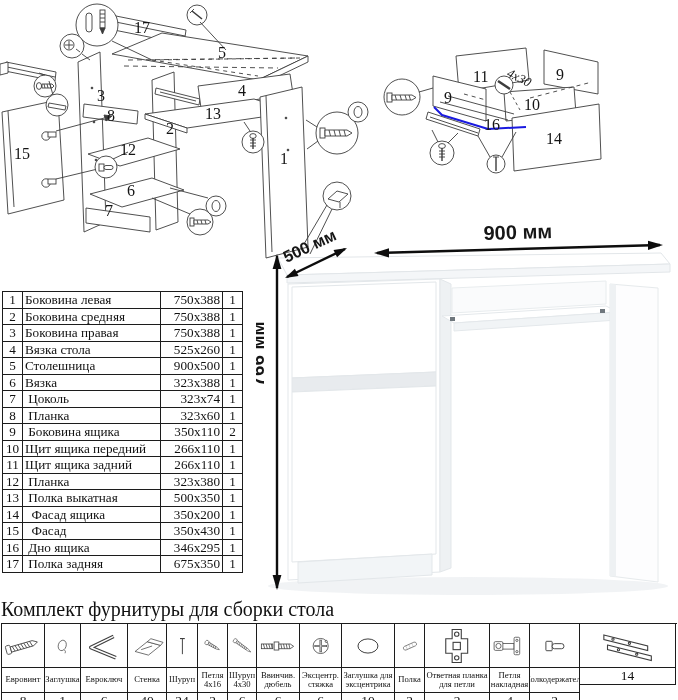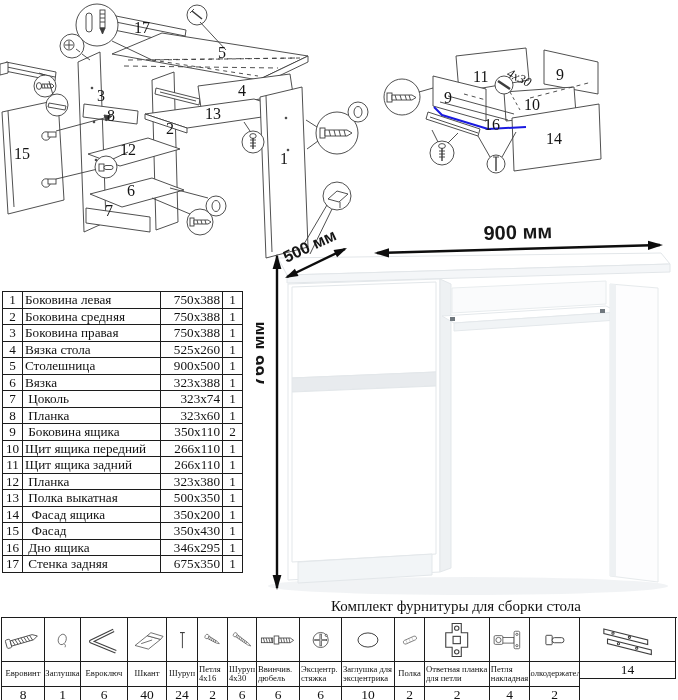--- a/index.html
+++ b/index.html
@@ -18,28 +18,28 @@
             line-height:15px;white-space:pre;}
   td.c-num{width:15px;text-align:center;}
   td.c-name{width:133px;text-align:left;}
   td.c-size{width:57px;text-align:right;}
   td.c-qty{width:15px;text-align:center;}
   
   #desk{left:256px;top:224px;width:422px;height:376px;}
   .dimtxt{font-family:"Liberation Sans",sans-serif;font-weight:700;fill:#161616;}
   
   #hw{left:1px;top:598px;width:676px;}
-  .hw-title{font-size:15px;width:580px;text-align:right;margin:0 0 2px 0;}
+  .hw-title{font-size:20px;width:580px;text-align:left;margin:0 0 2px 0;}
   .hw-grid{display:grid;border-top:1px solid #1c1c1c;border-left:1px solid #1c1c1c;
     grid-template-columns:43px 36px 47px 39px 31px 30px 29px 43px 42px 53px 30px 65px 40px 50px 96px;}
   .hw-cell{box-sizing:border-box;border-right:1px solid #1c1c1c;border-bottom:1px solid #1c1c1c;
     display:flex;align-items:center;justify-content:center;background:#fff;overflow:hidden;}
   .hw-icon{height:44px;}
   .hw-icon svg{width:96%;height:42px;}
-  .hw-name{height:25px;font-size:8.6px;line-height:1.08;padding:1px;}
+  .hw-name{height:25px;font-size:8.6px;line-height:1.08;text-align:center;padding:1px;}
   .hw-qty{height:17px;font-size:13.5px;}
 </style>
 </head>
 <body>
 
 <div class="canvas">
 
   <svg id="diagL" class="abs" viewBox="0 0 385 288" stroke="#3c3c3c" stroke-width="0.9" fill="none">
 
     <g>
@@ -360,21 +360,21 @@
             <td class="c-qty">1</td>
           </tr>
           <tr>
             <td class="c-num">16</td>
             <td class="c-name"> Дно ящика</td>
             <td class="c-size">346x295</td>
             <td class="c-qty">1</td>
           </tr>
           <tr>
             <td class="c-num">17</td>
-            <td class="c-name"> Стенка задняя</td>
+            <td class="c-name"> Полка задняя</td>
             <td class="c-size">675x350</td>
             <td class="c-qty">1</td>
           </tr>
         </tbody>
       </table>
   </div>
 
   <svg id="desk" class="abs" viewBox="0 0 422 376">
     <ellipse cx="212" cy="362" rx="200" ry="9" fill="#e9edef" opacity="0.65"></ellipse>
 
@@ -555,21 +555,21 @@
               <circle cx="14" cy="15.5" r="1.2"></circle>
               <circle cx="32" cy="20" r="1.2"></circle>
               <circle cx="20" cy="27" r="1.2"></circle>
               <circle cx="40" cy="32" r="1.2"></circle>
             </g>
           </svg>
         </div>
         <div class="hw-cell hw-name">Евровинт</div>
         <div class="hw-cell hw-name">Заглушка</div>
         <div class="hw-cell hw-name">Евроключ</div>
-        <div class="hw-cell hw-name">Шкант</div>
+        <div class="hw-cell hw-name">Стенка</div>
         <div class="hw-cell hw-name">Шуруп</div>
         <div class="hw-cell hw-name">Петля 4x16</div>
         <div class="hw-cell hw-name">Шуруп 4x30</div>
         <div class="hw-cell hw-name">Ввинчив. дюбель</div>
         <div class="hw-cell hw-name">Эксцентр. стяжка</div>
         <div class="hw-cell hw-name">Заглушка для эксцентрика</div>
         <div class="hw-cell hw-name">Полка</div>
         <div class="hw-cell hw-name">Ответная планка для петли</div>
         <div class="hw-cell hw-name">Петля накладная</div>
         <div class="hw-cell hw-name">Полкодержатель</div>

